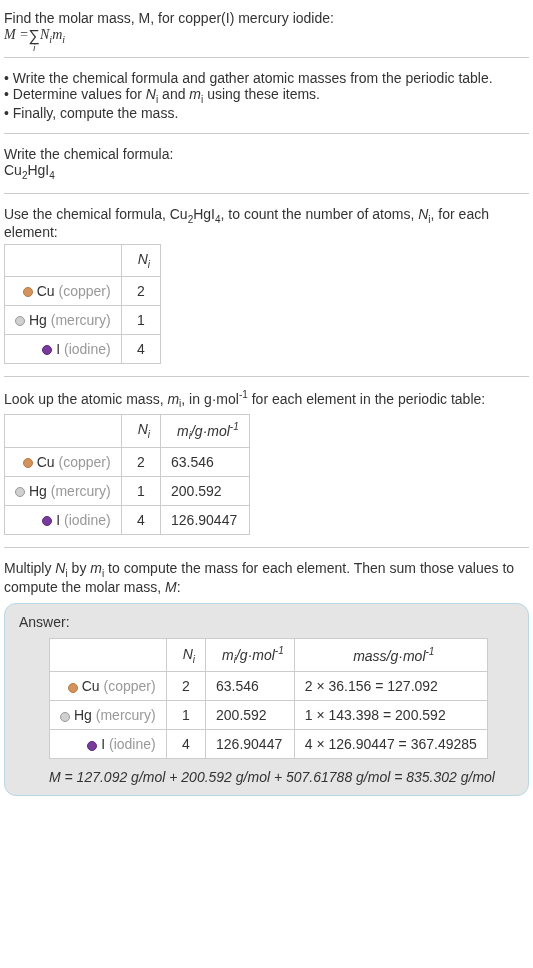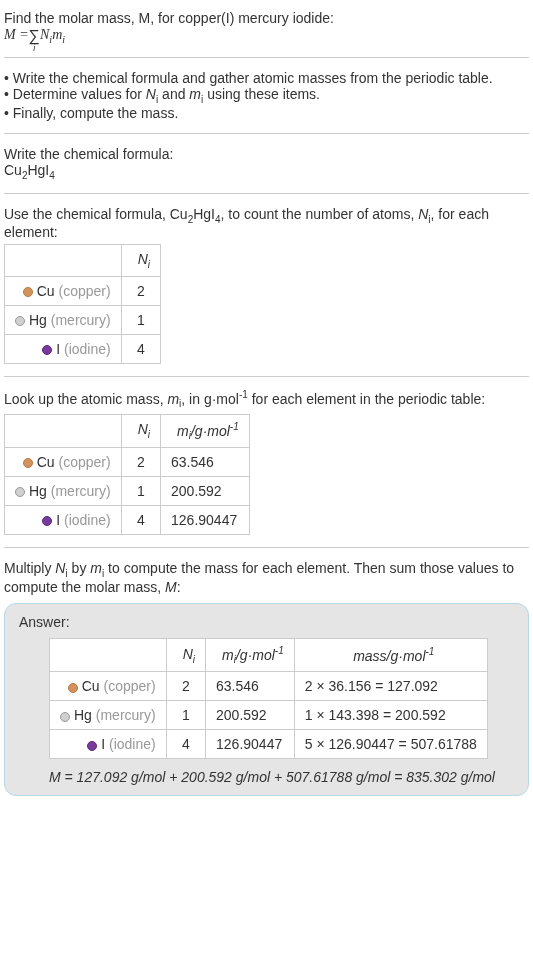--- a/index.html
+++ b/index.html
@@ -208,18 +208,18 @@
     <tr>
       <td><span class="dot dot-hg"></span><span>Hg</span> <span class="elem-label">(mercury)</span></td>
       <td class="cnt">1</td>
       <td>200.592</td>
       <td>1 × 143.398 = 200.592</td>
     </tr>
     <tr>
       <td><span class="dot dot-i"></span><span>I</span> <span class="elem-label">(iodine)</span></td>
       <td class="cnt">4</td>
       <td>126.90447</td>
-      <td>5 × 126.90447 = 507.61788</td>
+      <td>4 × 126.90447 = 367.49285</td>
     </tr>
   </tbody>
     </table>
   <div class="final-line">M = 127.092 g/mol + 200.592 g/mol + 507.61788 g/mol = 835.302 g/mol</div>
 </div>
 
 </body></html>

